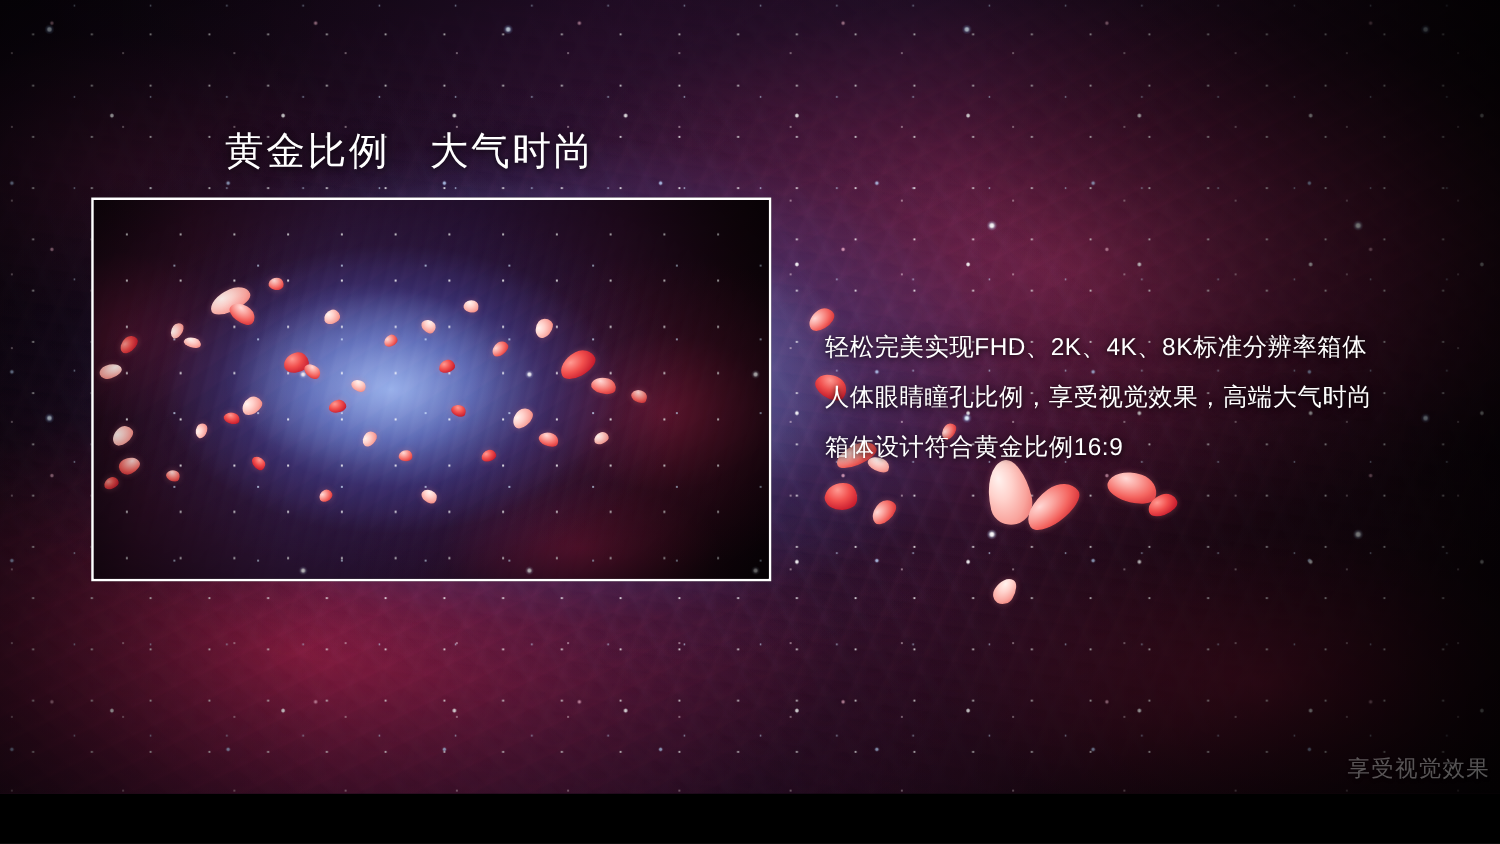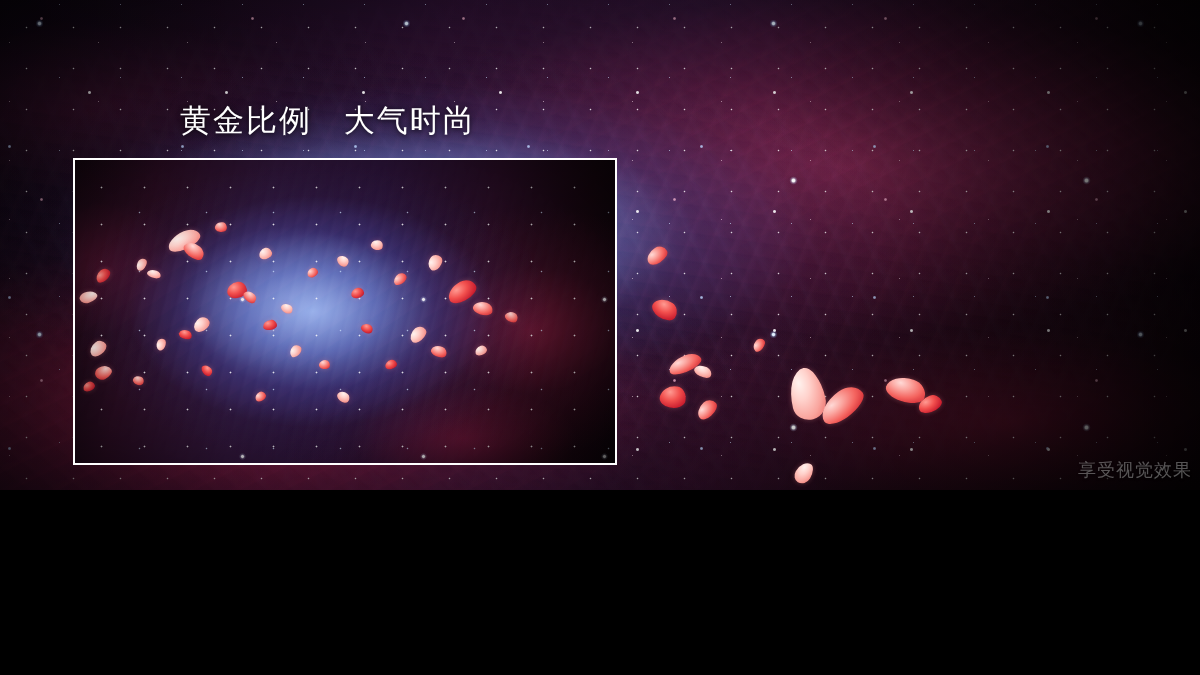--- a/index.html
+++ b/index.html
@@ -10,21 +10,21 @@
   body {
     width: 1200px;
     height: 675px;
     overflow: hidden;
     font-family: "Liberation Sans", "DejaVu Sans", sans-serif;
   }
 
   #slide {
     position: relative;
     width: 1200px;
-    height: 490px;
+    height: 635px;
     overflow: hidden;
     background: #07040a;
   }
 
   
   .bg-layer {
     position: absolute;
     inset: 0;
     pointer-events: none;
   }
@@ -390,16 +390,21 @@
   <div class="petal deep" style="left:660px; top:386px; width:26px; height:22px; transform:rotate(10deg);"></div>
   <div class="petal" style="left:696px; top:402px; width:22px; height:15px; transform:rotate(-42deg);"></div>
   <div class="petal pale" style="left:694px; top:366px; width:18px; height:11px; transform:rotate(26deg);"></div>
   <div class="petal pale" style="left:790px; top:368px; width:34px; height:52px; transform:rotate(-14deg); border-radius:58% 42% 50% 50% / 70% 64% 36% 30%;"></div>
   <div class="petal" style="left:818px; top:392px; width:48px; height:26px; transform:rotate(-36deg);"></div>
   <div class="petal" style="left:886px; top:378px; width:40px; height:24px; transform:rotate(18deg);"></div>
   <div class="petal deep" style="left:918px; top:396px; width:24px; height:16px; transform:rotate(-20deg);"></div>
   <div class="petal pale" style="left:796px; top:462px; width:16px; height:22px; transform:rotate(30deg);"></div>
   <div class="petal" style="left:752px; top:340px; width:14px; height:10px; transform:rotate(-50deg);"></div>
 
+  <div id="body-text">
+    <div class="body-line">轻松完美实现FHD、2K、4K、8K标准分辨率箱体</div>
+    <div class="body-line">人体眼睛瞳孔比例，享受视觉效果，高端大气时尚</div>
+    <div class="body-line">箱体设计符合黄金比例16:9</div>
+  </div>
 
   <div id="watermark">享受视觉效果</div>
 
 </div>
 
 </body></html>

